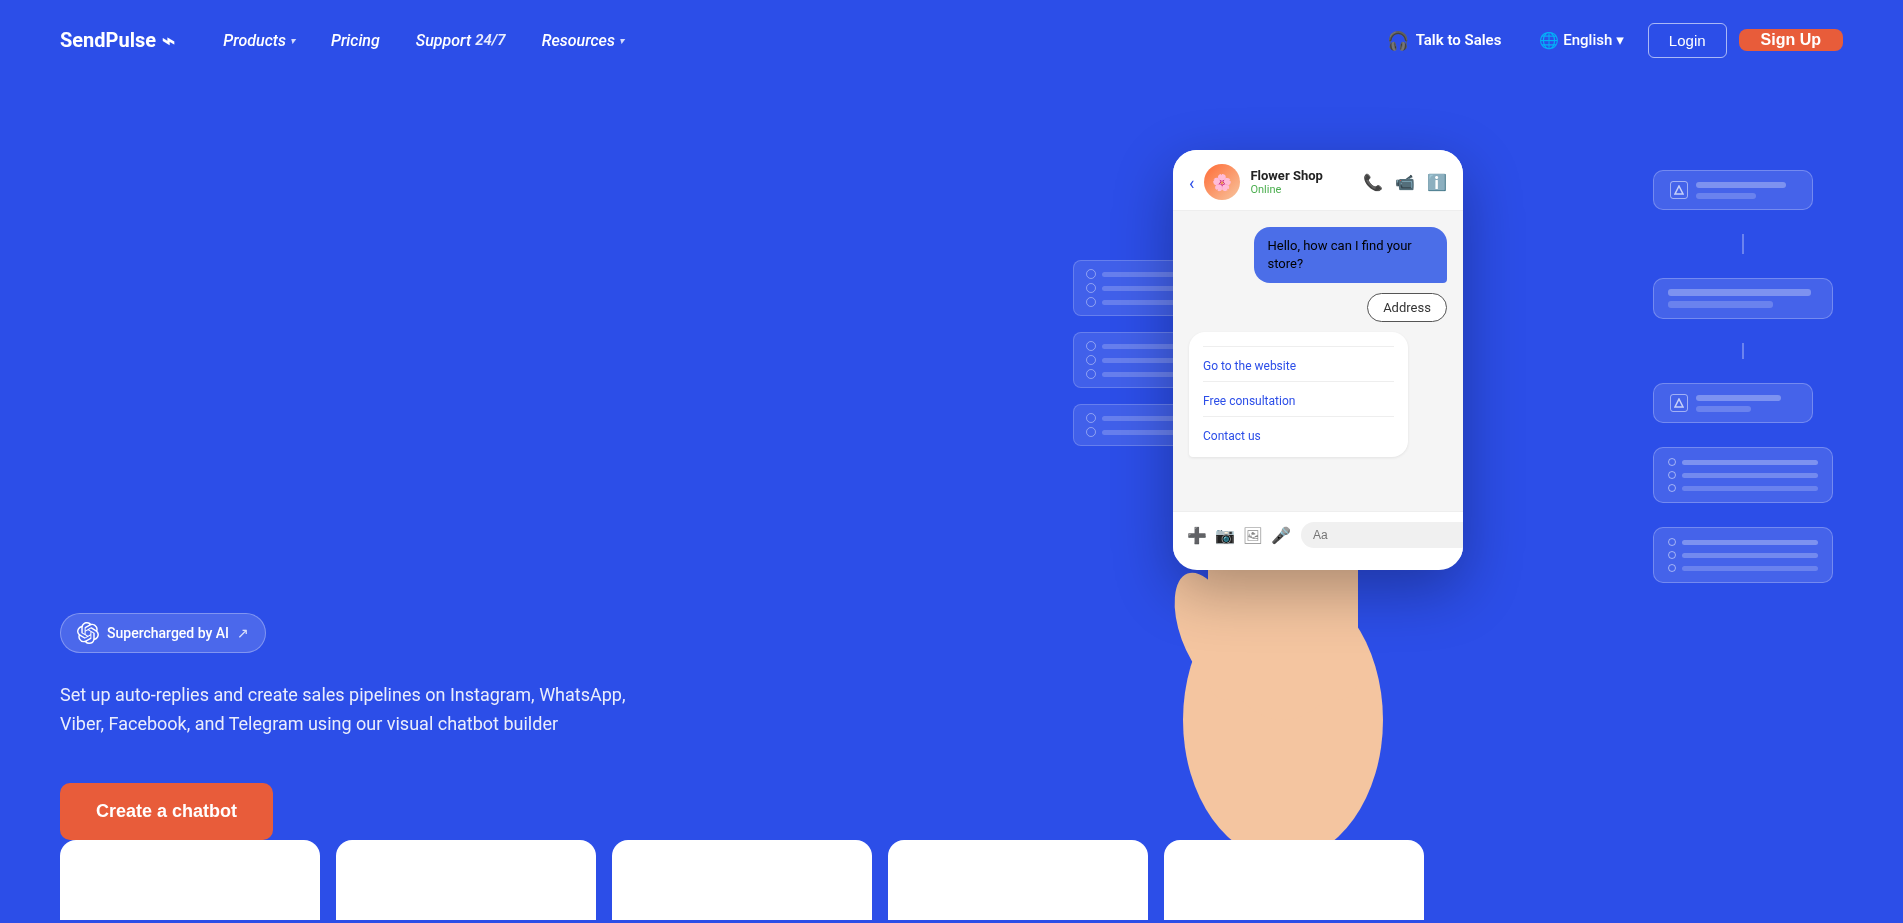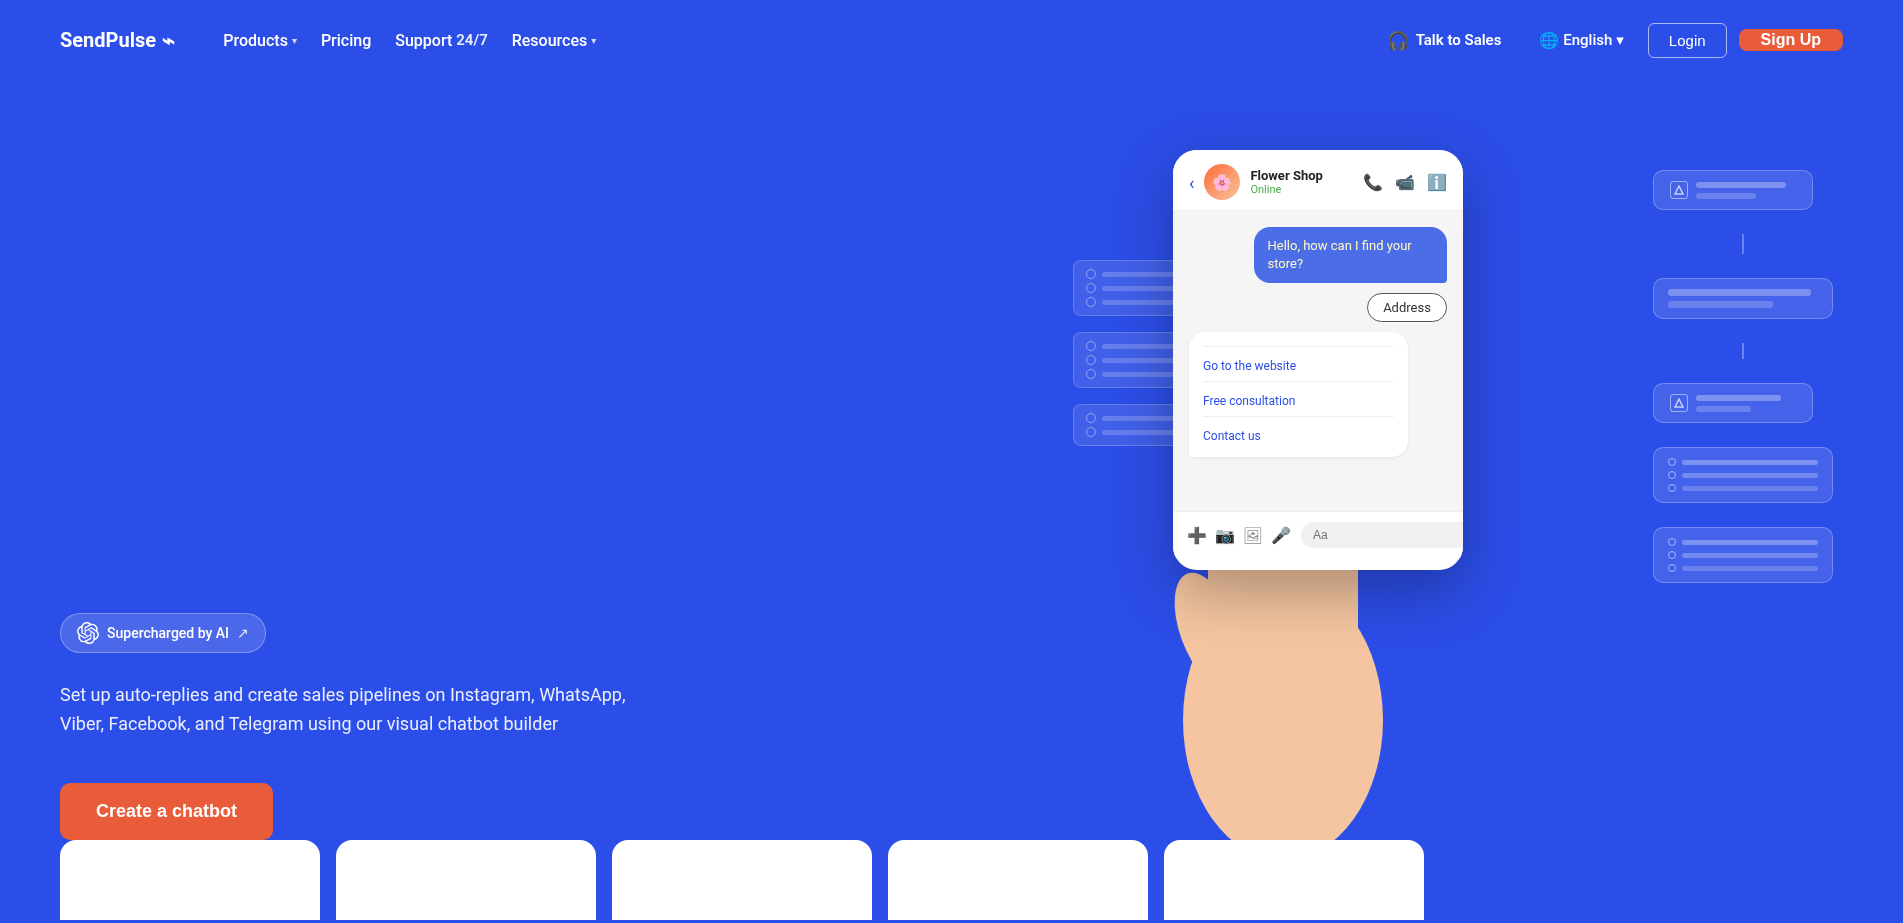--- a/index.html
+++ b/index.html
@@ -37,21 +37,22 @@
       text-decoration: none;
       white-space: nowrap;
     }
     .logo-pulse {
       font-size: 22px;
       color: #fff;
     }
     .nav-links {
       display: flex;
       align-items: center;
-      gap: 0;
+      gap: 12px;
+      font-style: italic;
     }
     .nav-item {
       display: flex;
       align-items: center;
       gap: 4px;
       color: #fff;
       font-size: 16px;
       font-weight: 500;
       padding: 8px 12px;
       cursor: pointer;
@@ -247,21 +248,21 @@
     }
 
     
     .chat-body {
       padding: 16px;
       background: #f5f5f5;
       min-height: 300px;
     }
     .msg-bubble-user {
       background: #4B6EE8;
-      color: #fef9c3;
+      color: #000000;
       border-radius: 16px 16px 4px 16px;
       padding: 10px 14px;
       font-size: 13px;
       line-height: 1.4;
       max-width: 75%;
       margin-bottom: 10px;
       margin-left: auto;
     }
     .msg-quick-reply {
       display: inline-flex;

